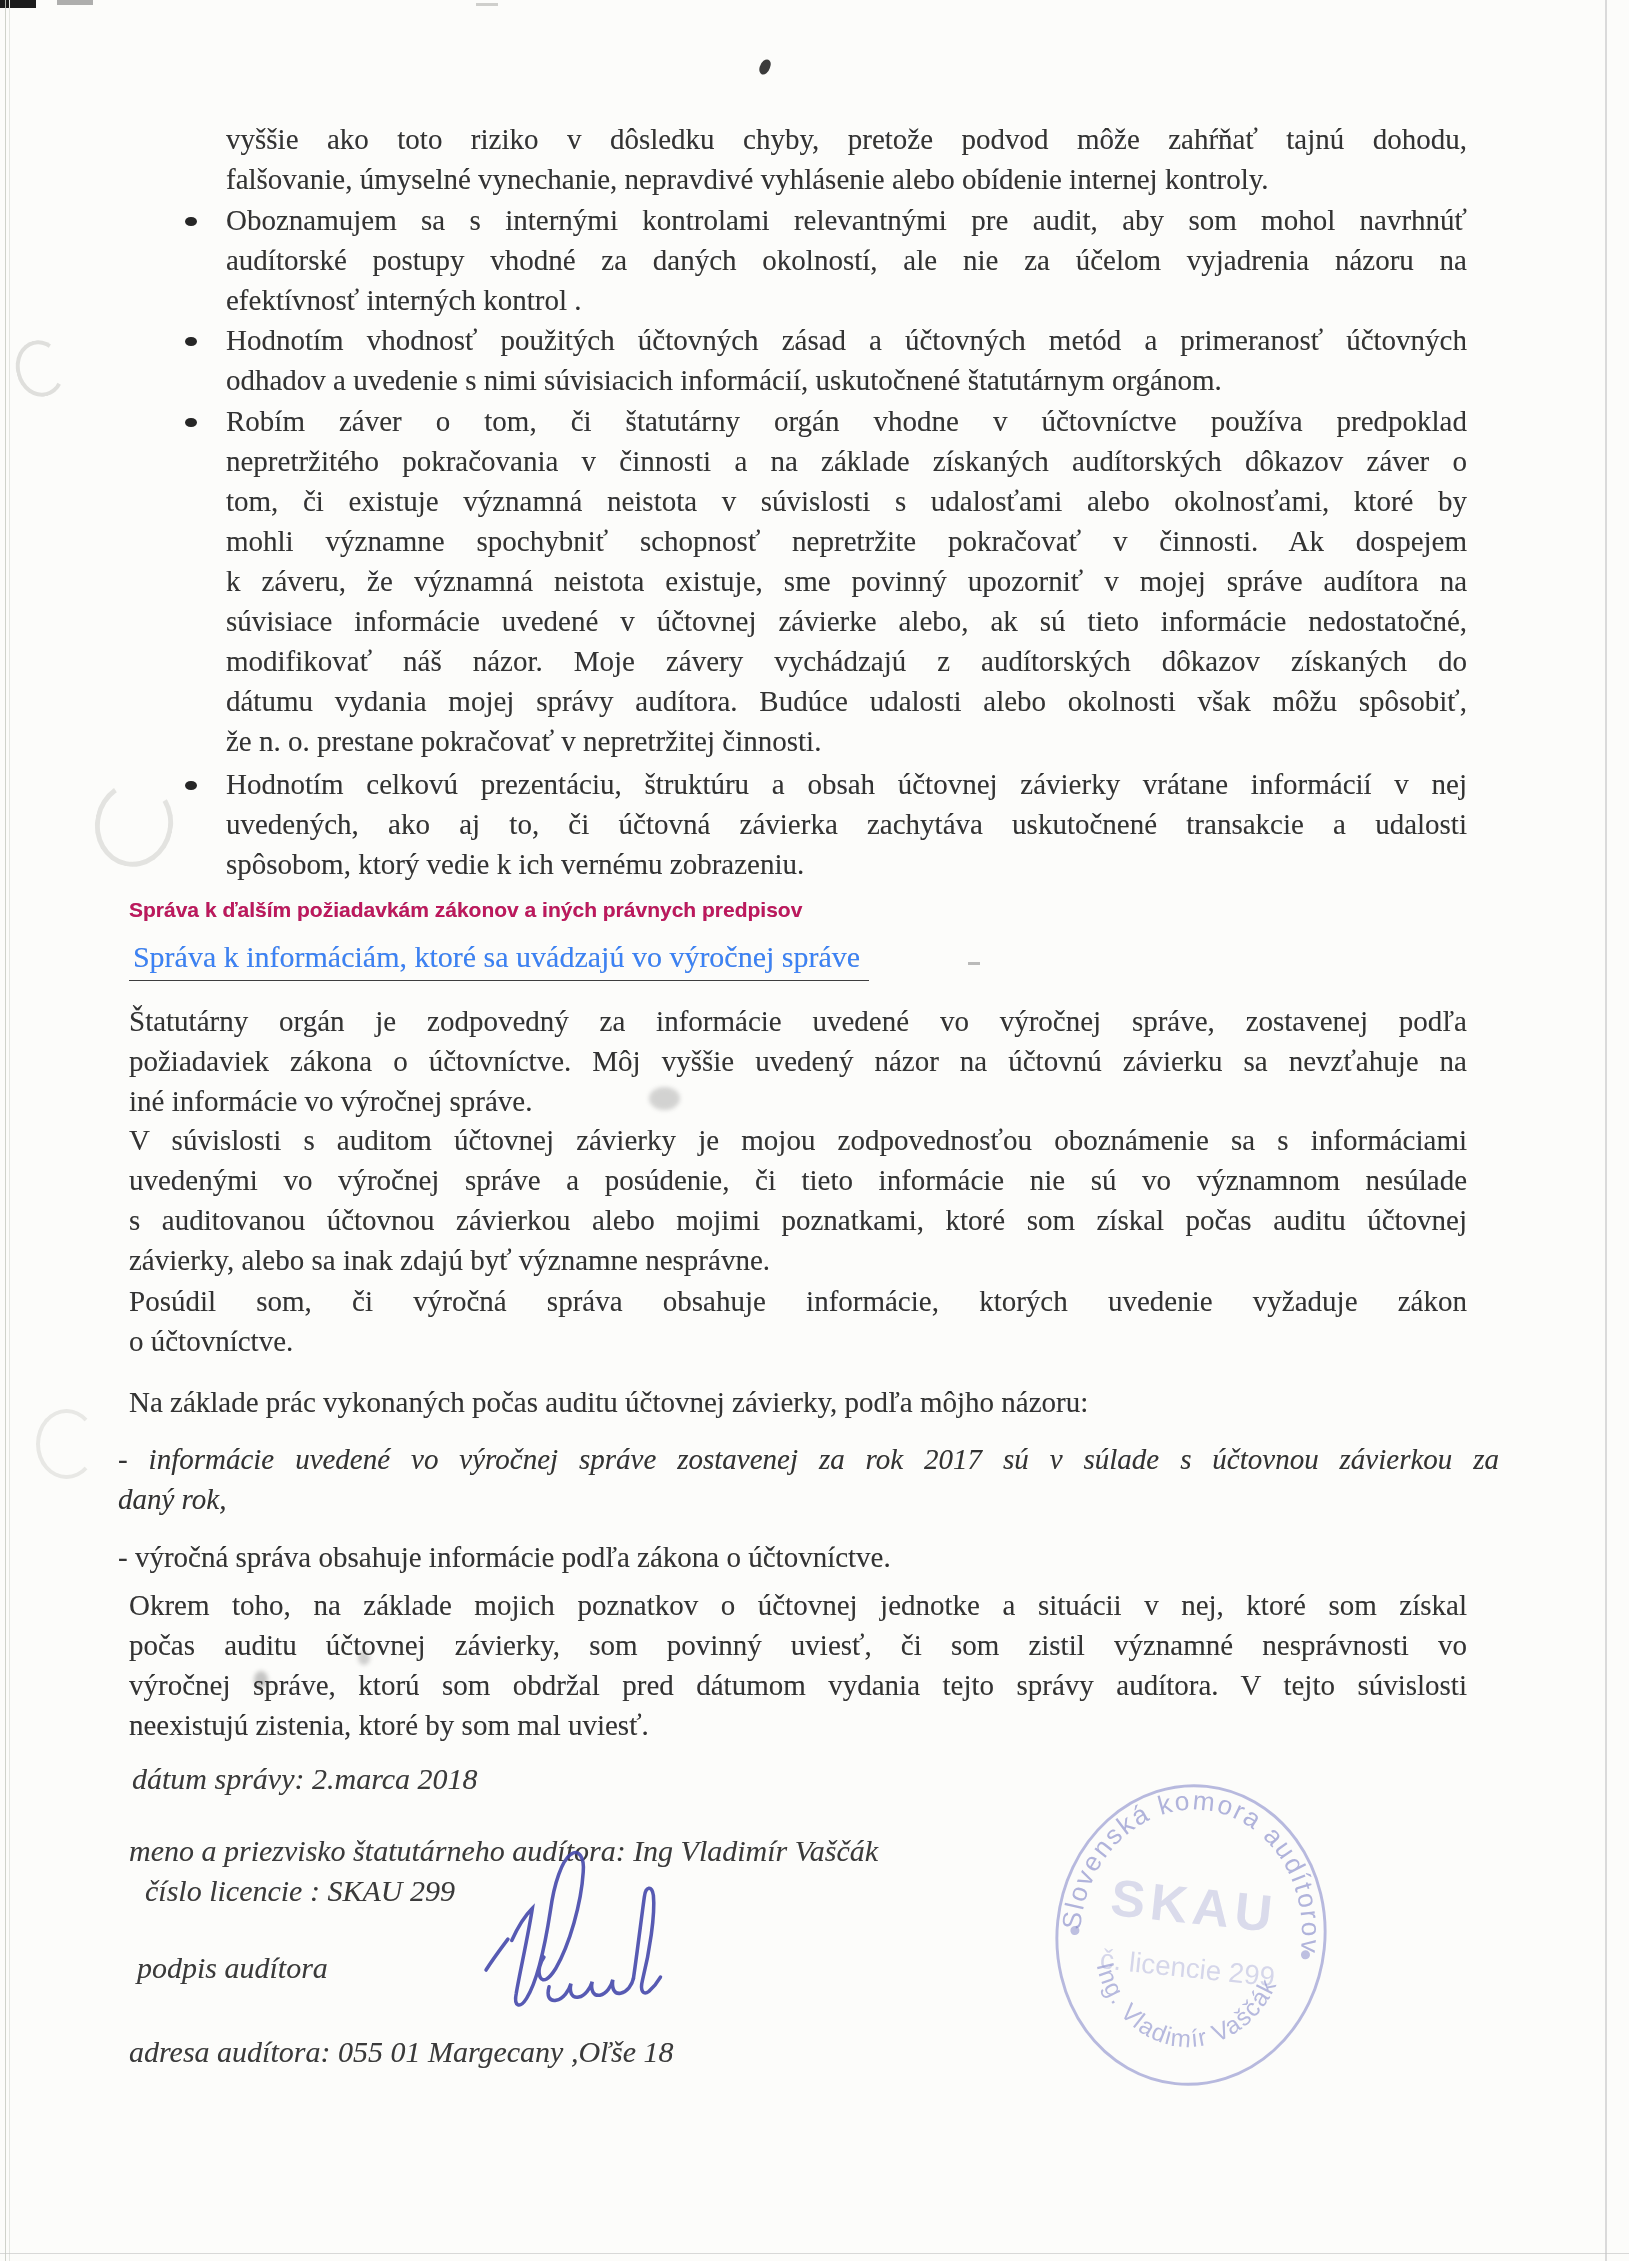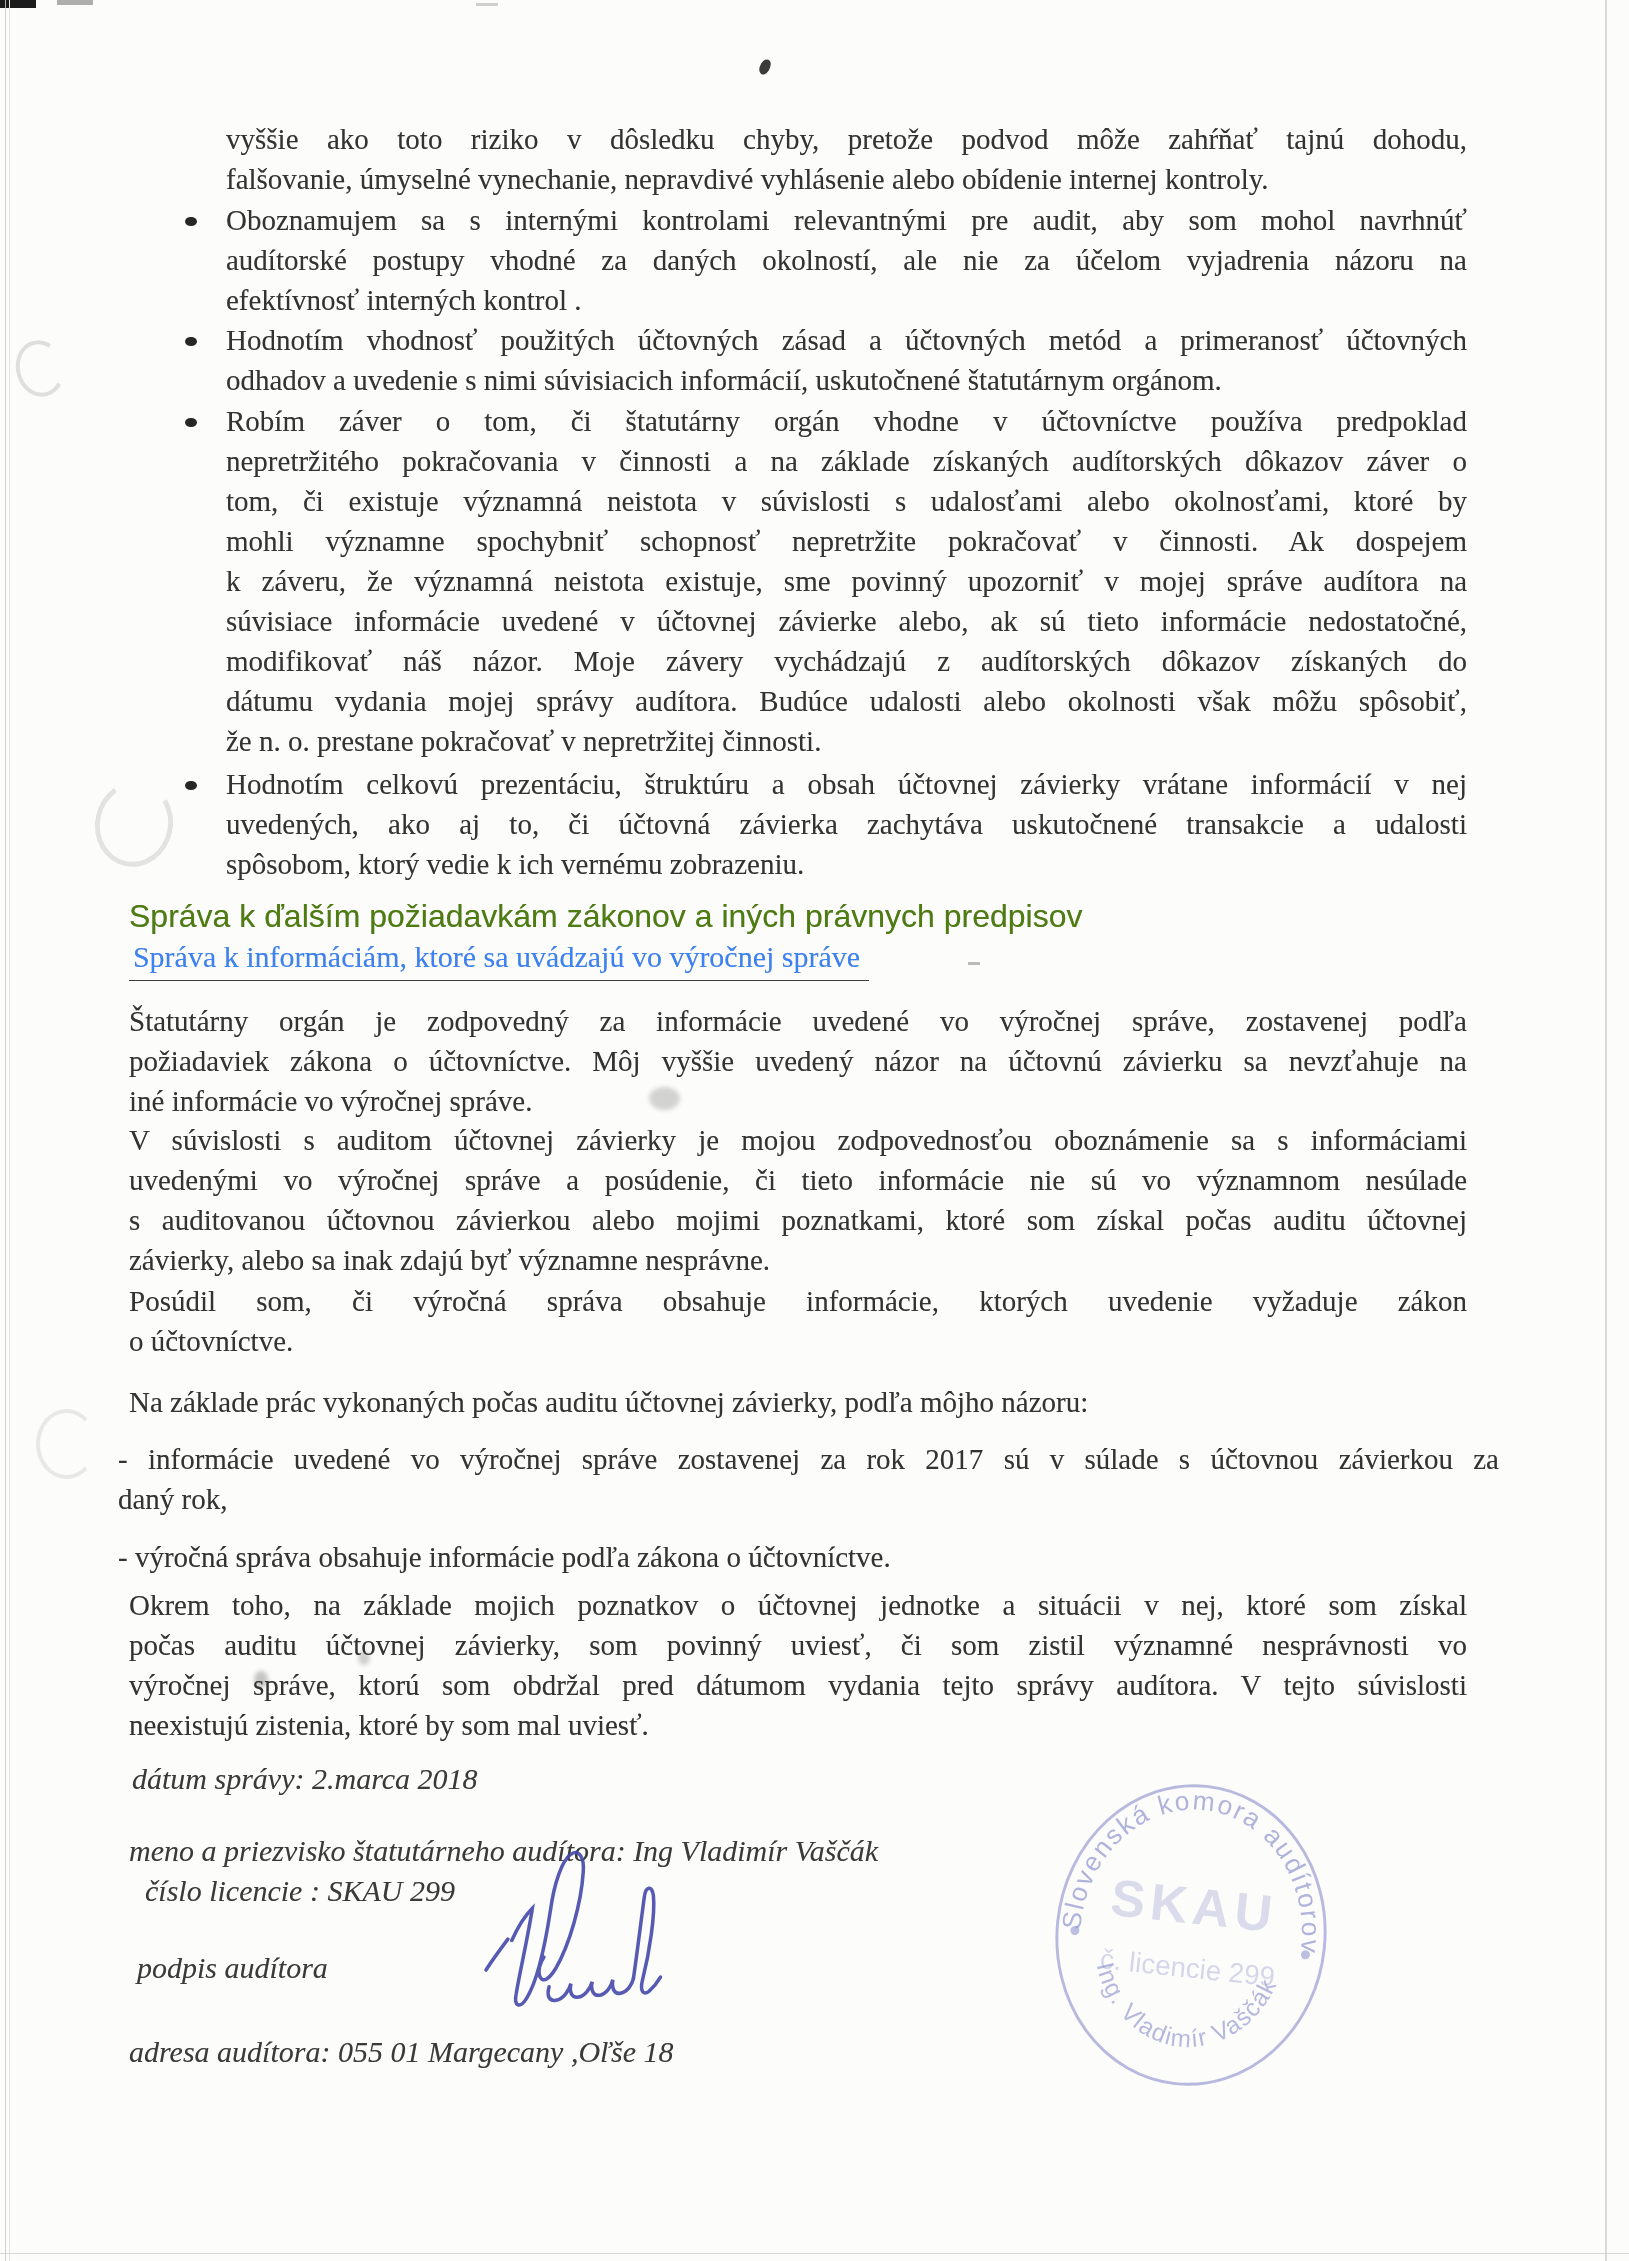--- a/index.html
+++ b/index.html
@@ -6,21 +6,21 @@
   body{width:1630px;height:2261px;background:#f4f4f1;}
   .page{position:relative;width:1630px;height:2261px;background:#fcfcfa;overflow:hidden;
         font-family:"Liberation Serif","DejaVu Serif",serif;color:#333;}
   
   .para{position:absolute;}
   .tline{line-height:40px;font-size:29px;text-align:justify;text-align-last:justify;
          white-space:nowrap;text-shadow:0 0 0.6px rgba(70,70,70,.35);}
   .tline.lastline{text-align-last:left;}
   .bullet-dot{position:absolute;width:11.6px;height:9px;background:#262626;border-radius:50%;}
   .heading{position:absolute;font-family:"Liberation Sans","DejaVu Sans",sans-serif;
-           font-weight:normal;font-size:32px;color:#4d7c0f;white-space:nowrap;
+           font-weight:bold;font-size:21px;color:#be185d;white-space:nowrap;
            text-shadow:0 0 0.6px rgba(40,40,40,.4);}
   .subheading{position:absolute;font-size:30px;color:#3b82f6;white-space:nowrap;}
   .subheading span{display:inline-block;border-bottom:1.9px solid #3d3d3d;padding:0 9px 5.8px 3.9px;
            text-shadow:0 0 0.6px rgba(70,70,70,.35);}
   .closing-line{position:absolute;font-style:italic;font-size:30px;color:#3a3a3a;
            white-space:nowrap;text-shadow:0 0 0.6px rgba(70,70,70,.3);}
   .hang{padding-left:30px;text-indent:-30px;}
   
   .art{position:absolute;}
   .corner-mark-1{left:0;top:0;width:36px;height:7.7px;background:#1c1c1c;}
@@ -128,21 +128,21 @@
 
   <div class="para" style="left:129px;top:1281px;width:1338px;">
       <div class="tline">Posúdil som, či výročná správa  obsahuje informácie, ktorých uvedenie vyžaduje zákon</div>
       <div class="tline lastline">o účtovníctve.</div>
     </div>
 
   <div class="para" style="left:129px;top:1382px;width:1338px;">
       <div class="tline lastline">Na základe prác vykonaných počas auditu účtovnej závierky, podľa môjho názoru:</div>
     </div>
 
-  <div class="para hang" style="left:118px;top:1439px;width:1351px;">
+  <div class="para hang" style="left:118px;top:1439px;width:1351px;font-style:italic;">
       <div class="tline">- informácie uvedené vo výročnej správe zostavenej za rok 2017 sú v súlade s účtovnou závierkou za</div>
       <div class="tline lastline">daný rok,</div>
     </div>
 
   <div class="para hang" style="left:118px;top:1537px;width:1351px;">
       <div class="tline lastline">- výročná správa obsahuje informácie podľa zákona o účtovníctve.</div>
     </div>
 
   <div class="para" style="left:129px;top:1585px;width:1338px;">
       <div class="tline">Okrem toho, na základe mojich poznatkov o účtovnej jednotke a situácii v nej, ktoré  som získal</div>

